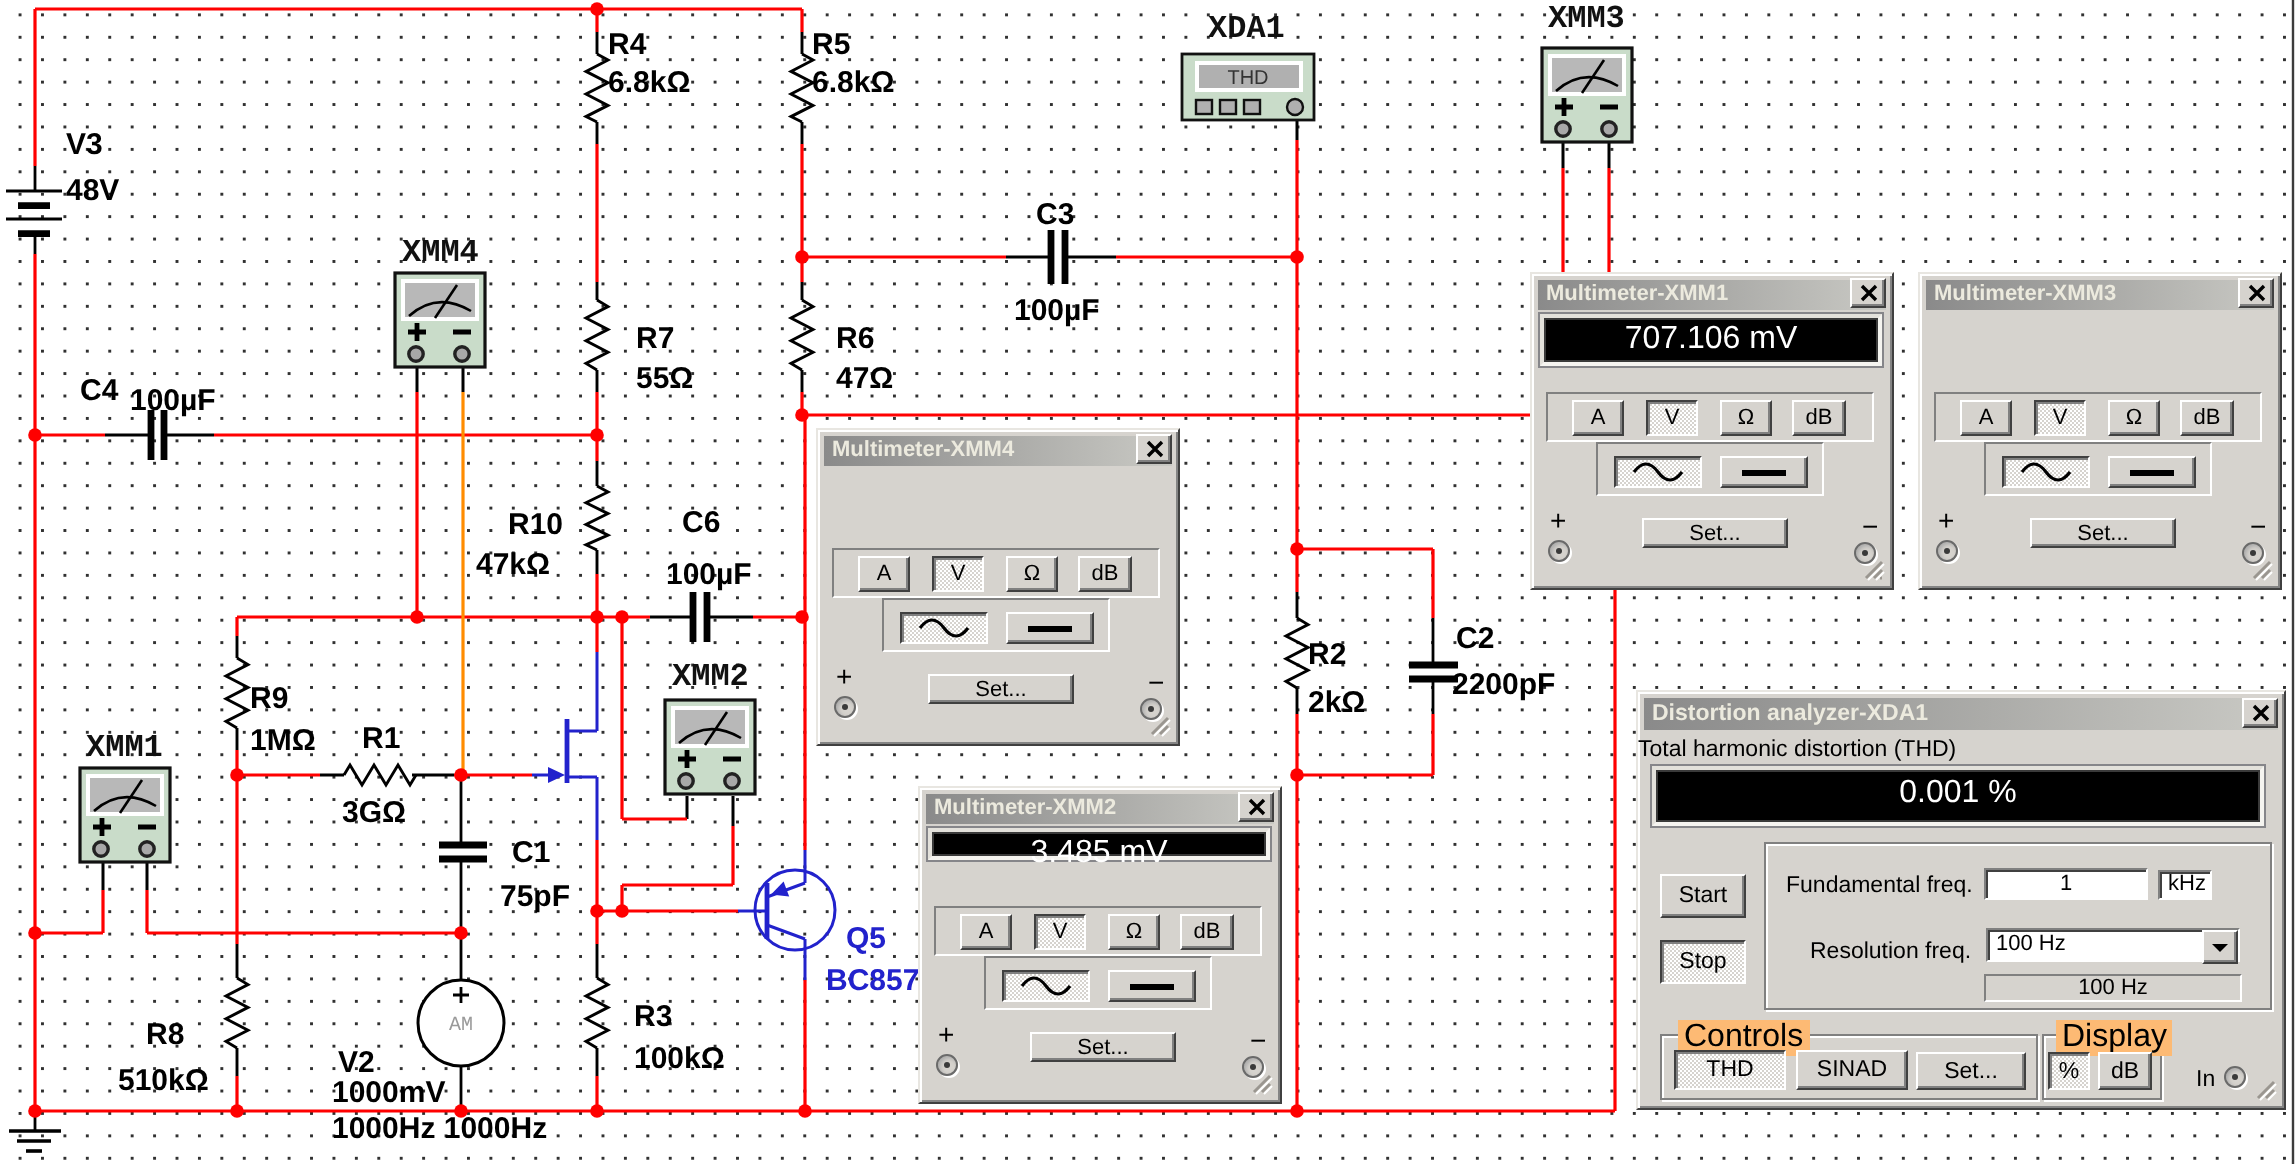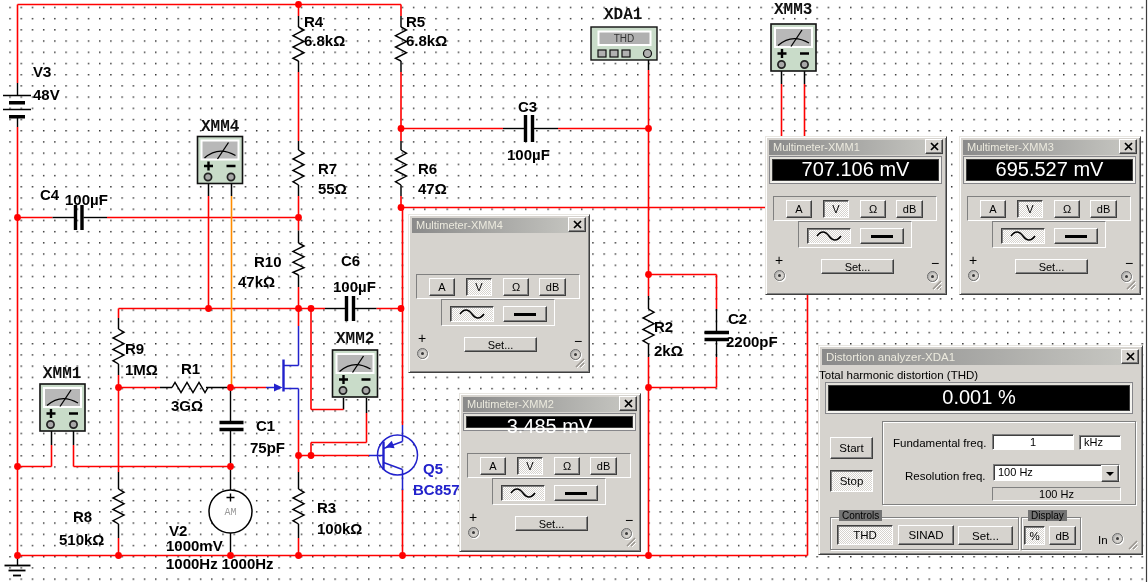--- a/index.html
+++ b/index.html
@@ -1,31 +1,31 @@
 <!DOCTYPE html>
 <html><head>
 <meta charset="utf-8">
 <style>
 html,body{margin:0;padding:0}
 #c{position:relative;width:1148px;height:582px;background:#fff;overflow:hidden;font-family:"Liberation Sans",sans-serif}
 #grid{position:absolute;left:0;top:0;right:0;bottom:0;background:#fff}
 #cir{position:absolute;left:0;top:0}
 .win{position:absolute;background:#d6d3ce;border:1px solid;border-color:#e8e6e1 #404040 #404040 #e8e6e1;box-shadow:inset 1px 1px 0 #fff,inset -1px -1px 0 #848484;z-index:10}
-.tb{position:absolute;left:3px;top:3px;right:3px;height:15px;background:linear-gradient(90deg,#8a8a8a 0%,#acaca9 55%,#c9c9c4 100%);color:#eceade;font-weight:normal;font-size:11px;line-height:15px;padding-left:4px;box-sizing:border-box}
+.tb{position:absolute;left:3px;top:3px;right:3px;height:15px;background:linear-gradient(90deg,#8a8a8a 0%,#acaca9 55%,#c9c9c4 100%);color:#eceade;font-weight:bold;font-size:11px;line-height:15px;padding-left:4px;box-sizing:border-box}
 .xb{position:absolute;top:1px;right:1px;width:16px;height:13px;background:#d6d3ce;border:1px solid;border-color:#fff #404040 #404040 #fff;box-shadow:inset -1px -1px 0 #808080;color:#000;font-size:13px;font-weight:bold;text-align:center;line-height:11px;font-family:"Liberation Sans",sans-serif}
-.lcd{position:absolute;background:#000;color:#fff;font-size:20px;text-align:center;border:2px solid;border-color:#e3e1db #f5f4f0 #f5f4f0 #e3e1db;box-shadow:0 0 0 1px #86868a,inset 0 0 0 1px #3a3a3a;box-sizing:border-box}
+.lcd{position:absolute;background:#000;color:#fff;font-size:16px;text-align:center;border:2px solid;border-color:#e3e1db #f5f4f0 #f5f4f0 #e3e1db;box-shadow:0 0 0 1px #86868a,inset 0 0 0 1px #3a3a3a;box-sizing:border-box}
 .b3{position:absolute;background:#d6d3ce;border:1px solid;border-color:#fff #404040 #404040 #fff;box-shadow:inset -1px -1px 0 #808080;font-size:11px;text-align:center;color:#000;box-sizing:border-box}
 .on{border-color:#404040 #fff #fff #404040;box-shadow:inset 1px 1px 0 #808080;background-image:repeating-conic-gradient(#fff 0 25%,#d6d3ce 0 50%);background-size:2px 2px}
 .pnl{position:absolute;border:1px solid;border-color:#808080 #fff #fff #808080;box-sizing:border-box}
 .jk{position:absolute;width:11px;height:11px;border-radius:50%;border:1px solid #6a6a6a;box-shadow:1px 1px 0 #fff,inset 1px 1px 2px #aaa;box-sizing:border-box}
 .jk:after{content:"";position:absolute;left:3px;top:3px;width:3px;height:3px;border-radius:50%;background:#3a3a3a}
 .pm{position:absolute;font-size:14px;color:#000}
 .lbl{position:absolute;font-size:11px;color:#000;white-space:nowrap}
 .grp{position:absolute;border:1px solid #808080;box-shadow:inset 1px 1px 0 #fff,1px 1px 0 #fff;box-sizing:border-box}
-.gl{position:absolute;font-size:10px;background:#737373;padding:0 3px;white-space:nowrap}
+.gl{position:absolute;font-size:16px;background:#fdba74;padding:0 3px;white-space:nowrap}
 .ed{position:absolute;background:#fff;border:1px solid;border-color:#808080 #fff #fff #808080;box-shadow:inset 1px 1px 0 #404040;font-size:11px;box-sizing:border-box}
 .grip{position:absolute;right:3px;bottom:3px;width:12px;height:12px}
 </style>
 </head>
 <body>
 <div id="c">
 
 <div id="grid"></div>
 <svg id="cir" width="1148" height="582" viewBox="0 0 1148 582">
 <defs>
@@ -414,21 +414,20 @@
 <svg class="grip" width="12" height="12">
         <path d="M10 2 L2 10 M10 6 L6 10 M10 10 l-1 0" stroke="#9a9690" stroke-width="1.5" fill="none"></path>
         <path d="M11 3 L3 11 M11 7 L7 11" stroke="#fff" stroke-width="1" fill="none"></path>
       </svg>
 </div>
 
 <div class="win" style="left:959px;top:136px;width:180px;height:157px">
 <div class="tb">Multimeter-XMM3<span class="xb" style="top:-1px;right:0"><svg width="9" height="9" style="margin-top:2px">
             <path d="M1 1 L8 8 M8 1 L1 8" stroke="#000" stroke-width="1.7" fill="none"></path>
           </svg></span></div>
-<div class="lcd" style="left:4px;top:20px;width:171px;height:26px;line-height:21px">695.527 mV</div>
 <div class="pnl" style="left:7px;top:59px;width:164px;height:25px"></div>
 <div class="b3" style="left:20px;top:63px;width:26px;height:18px;line-height:17px">A</div>
 <div class="b3 on" style="left:57px;top:63px;width:26px;height:18px;line-height:17px">V</div>
 <div class="b3" style="left:94px;top:63px;width:26px;height:18px;line-height:17px">Ω</div>
 <div class="b3" style="left:130px;top:63px;width:27px;height:18px;line-height:17px">dB</div>
 <div class="pnl" style="left:32px;top:84px;width:114px;height:27px"></div>
 <div class="b3 on" style="left:41px;top:91px;width:44px;height:16px"><svg width="28" height="12" style="margin-top:1px">
           <path d="M2 6 Q 8 -2 14 6 Q 20 14 26 6" stroke="#000" stroke-width="1.6" fill="none"></path>
         </svg></div>
 <div class="b3" style="left:94px;top:91px;width:44px;height:16px">
@@ -504,21 +503,21 @@
 <div class="tb" style="height:16px;line-height:16px;font-size:11.5px">Distortion analyzer-XDA1<span class="xb" style="top:0;right:0"><svg width="9" height="9" style="margin-top:2px">
             <path d="M1 1 L8 8 M8 1 L1 8" stroke="#000" stroke-width="1.7" fill="none"></path>
           </svg></span></div>
 <div class="lbl" style="left:0;top:23px;width:100%;font-size:11.5px">Total harmonic distortion (THD)</div>
 <div class="lcd" style="left:7px;top:37px;width:306px;height:30px;line-height:24px">0.001 %</div>
 <div class="grp" style="left:63px;top:75px;width:254px;height:84px"></div>
 <div class="b3" style="left:11px;top:91px;width:43px;height:22px;line-height:21px;font-size:11.5px">Start</div>
 <div class="b3 on" style="left:11px;top:124px;width:43px;height:22px;line-height:21px;font-size:11.5px">Stop</div>
 <div class="lbl" style="left:74px;top:91px;font-size:11.5px">Fundamental freq.</div>
 <div class="ed" style="left:173px;top:88px;width:82px;height:16px;text-align:center;line-height:14px">1</div>
-<div class="ed" style="left:260px;top:89px;width:42px;height:15px;line-height:13px;padding-left:4px">kHz</div>
+<div class="ed" style="left:260px;top:89px;width:27px;height:15px;line-height:13px;padding-left:4px">kHz</div>
 <div class="lbl" style="left:86px;top:124px;font-size:11.5px">Resolution freq.</div>
 <div class="ed" style="left:174px;top:118px;width:127px;height:17px;line-height:15px;padding-left:4px">100 Hz<span style="position:absolute;right:0;top:0;width:16px;height:15px;background:#d6d3ce;border:1px solid;border-color:#fff #404040 #404040 #fff;box-shadow:inset -1px -1px 0 #808080">
           <span style="position:absolute;left:4px;top:6px;width:0;height:0;border:4px solid rgba(0,0,0,0);border-top:4px solid #000"></span>
         </span></div>
 <div class="lbl" style="left:173px;top:141px;width:129px;height:14px;border:1px solid;border-color:#808080 #fff #fff #808080;background:#d6d3ce;text-align:center;line-height:13px;box-sizing:border-box">100 Hz</div>
 <div class="grp" style="left:11px;top:171px;width:189px;height:33px"></div>
 <div class="gl" style="left:20px;top:164px">Controls</div>
 <div class="b3 on" style="left:18px;top:179px;width:56px;height:20px;line-height:19px;font-size:11.5px">THD</div>
 <div class="b3" style="left:79px;top:179px;width:56px;height:20px;line-height:19px;font-size:11.5px">SINAD</div>
 <div class="b3" style="left:139px;top:180px;width:55px;height:19px;line-height:18px;font-size:11.5px">Set...</div>

